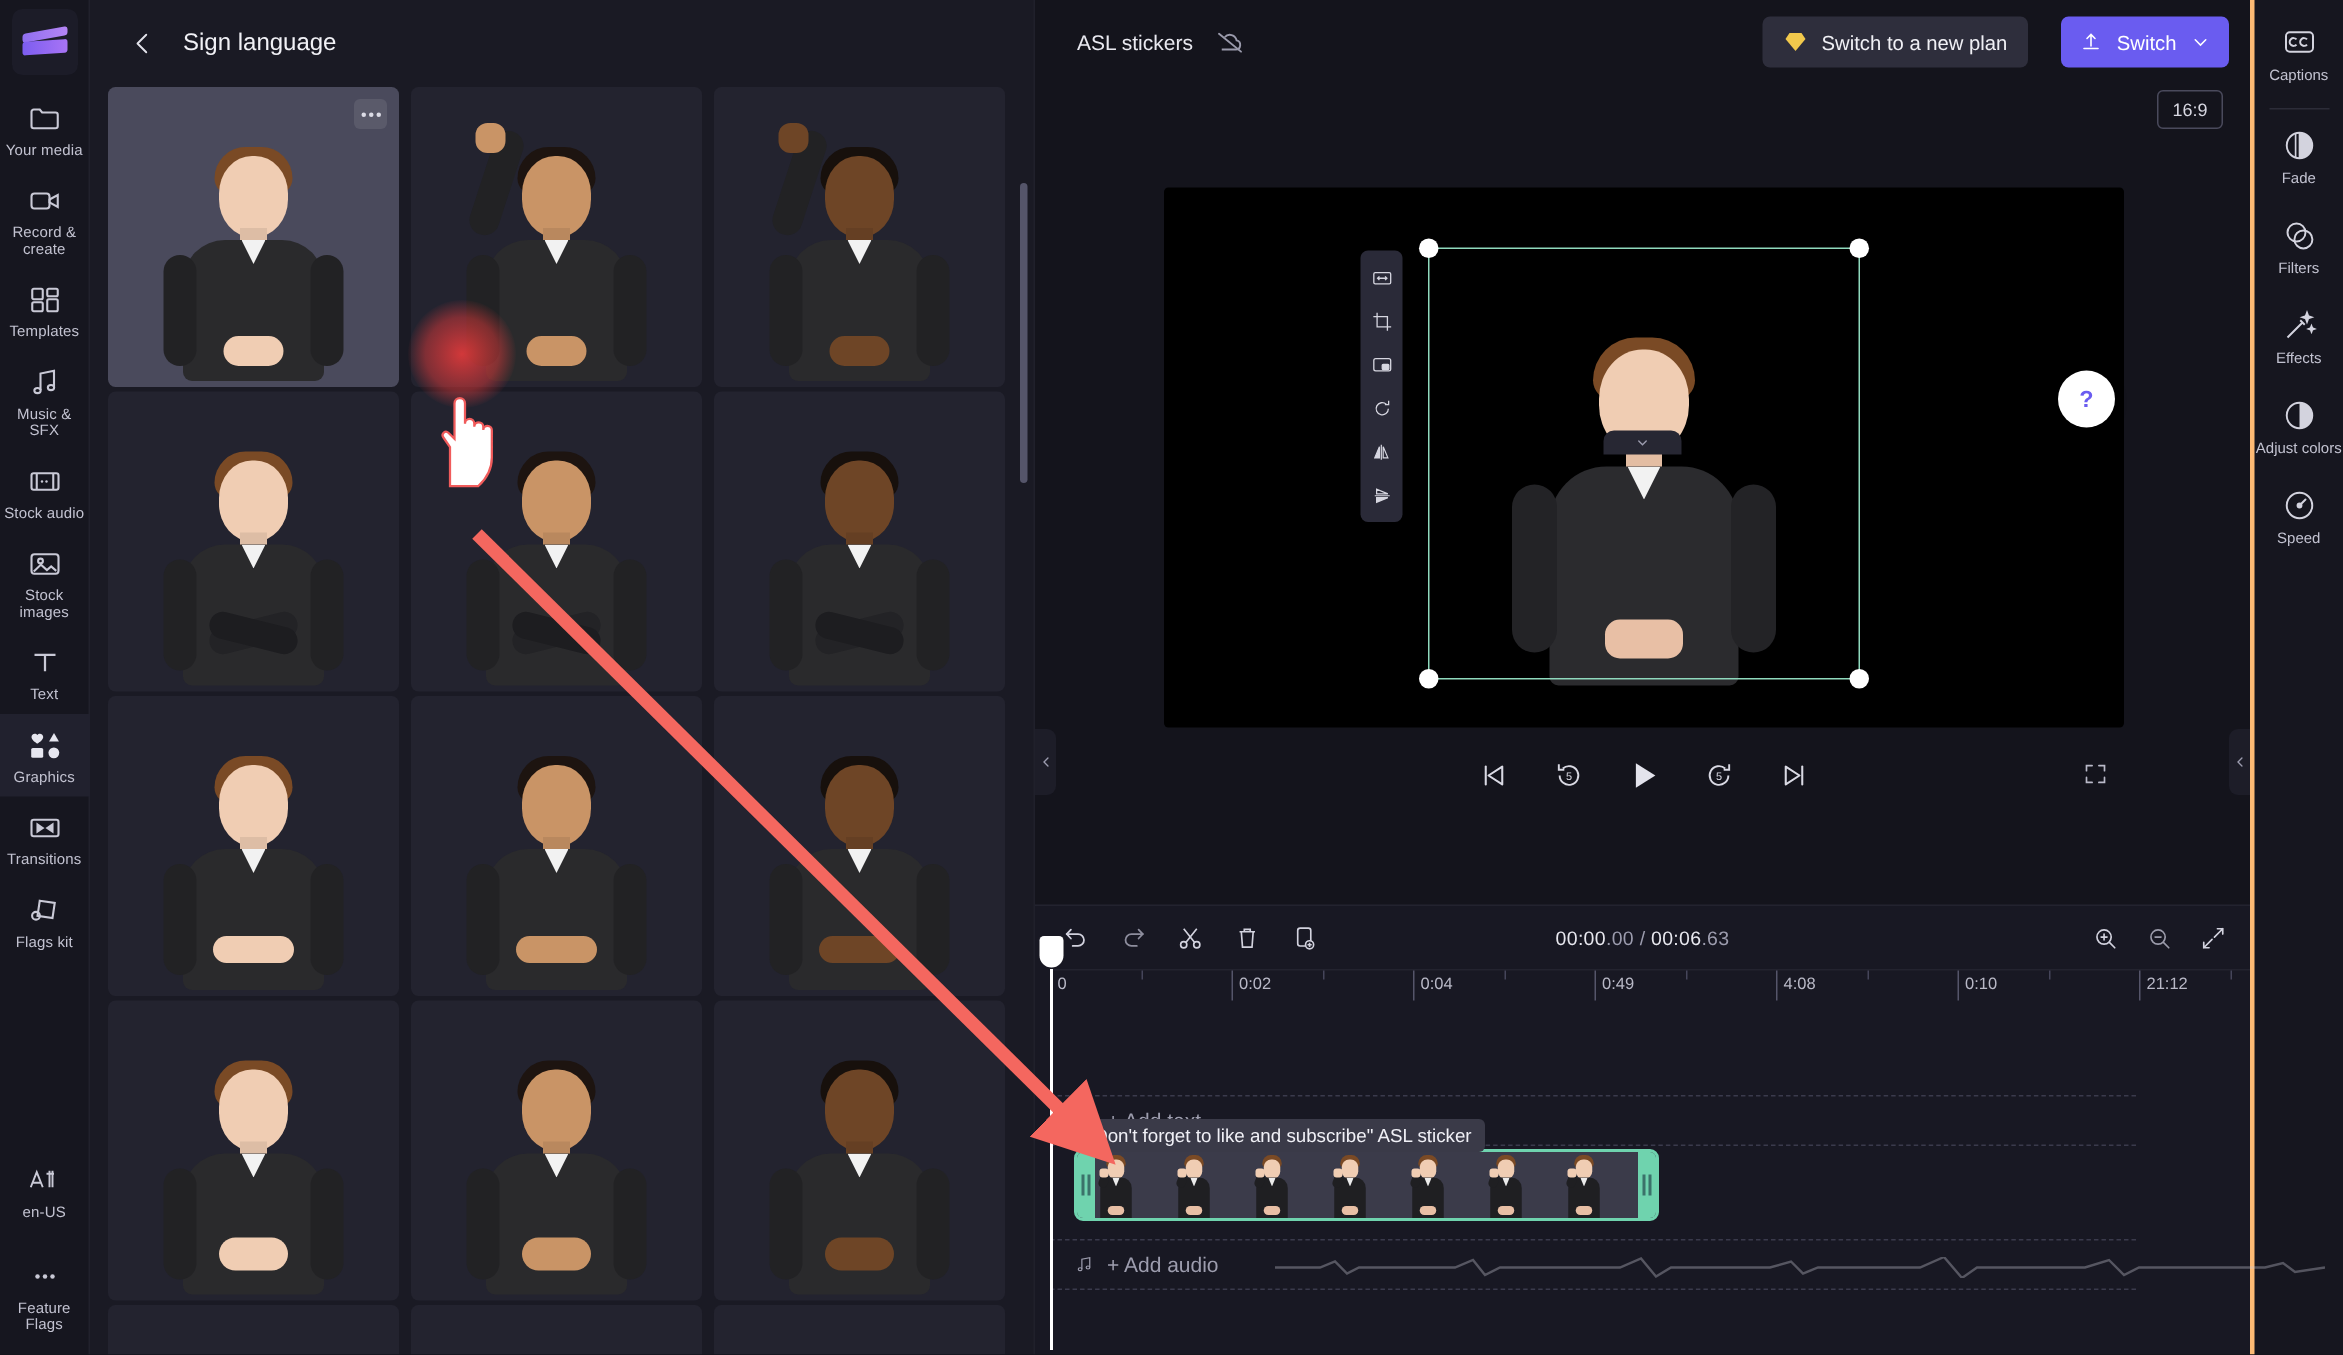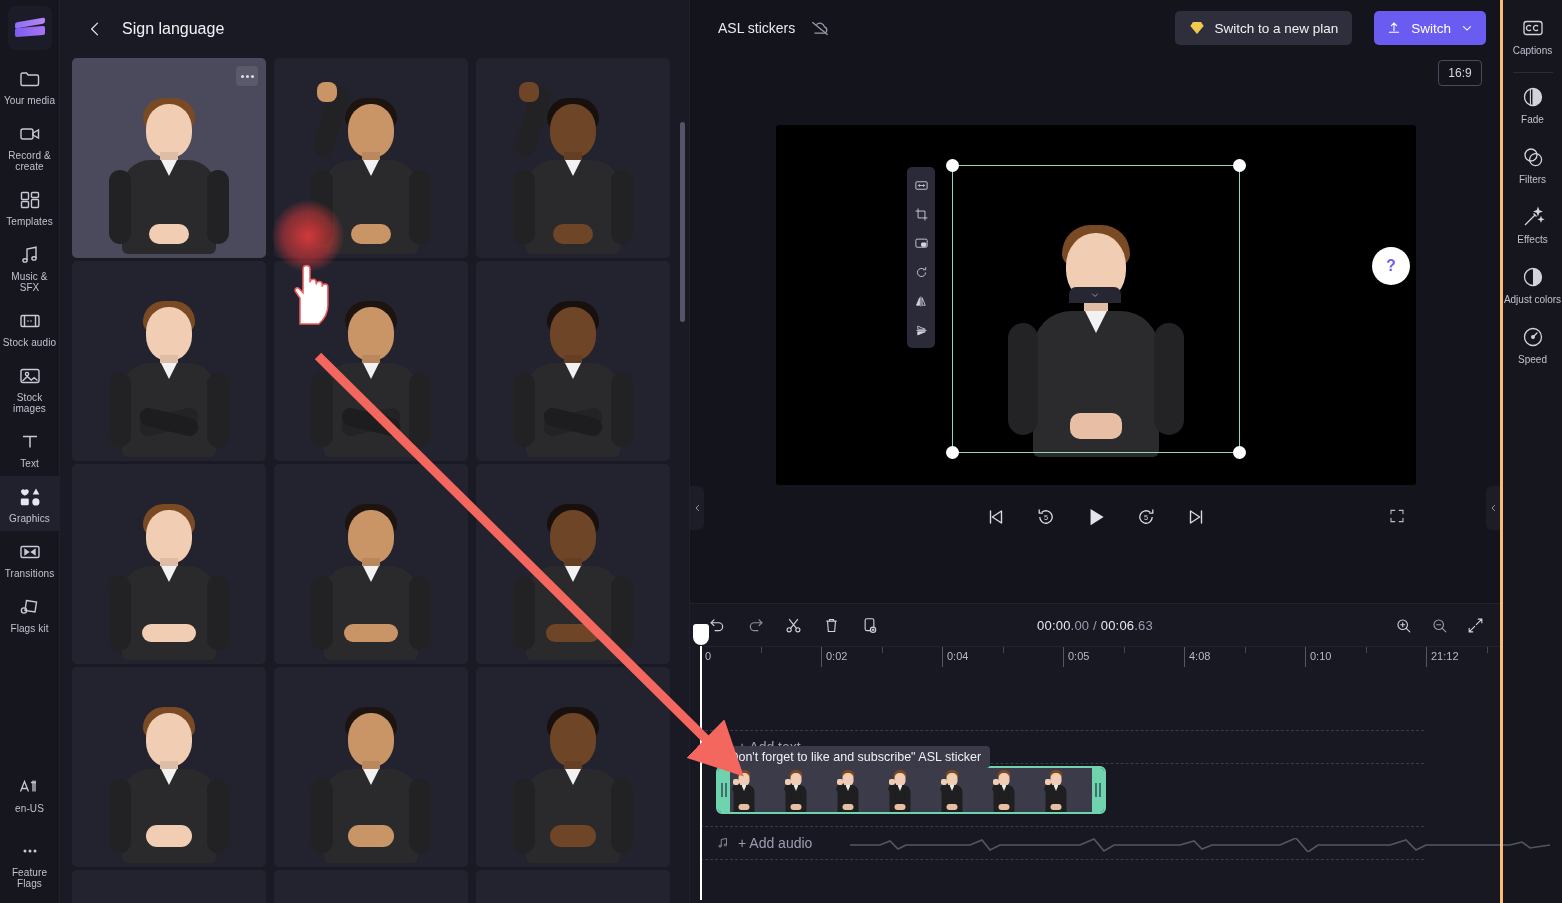--- a/index.html
+++ b/index.html
@@ -753,21 +753,21 @@
           <div class="tick-major" style="left: 0px;"></div>
           <div class="tick-lbl" style="left: 5px;">0</div>
           <div class="tick-minor" style="left: 60.5px;"></div>
           <div class="tick-major" style="left: 121px;"></div>
           <div class="tick-lbl" style="left: 126px;">0:02</div>
           <div class="tick-minor" style="left: 181.5px;"></div>
           <div class="tick-major" style="left: 242px;"></div>
           <div class="tick-lbl" style="left: 247px;">0:04</div>
           <div class="tick-minor" style="left: 302.5px;"></div>
           <div class="tick-major" style="left: 363px;"></div>
-          <div class="tick-lbl" style="left: 368px;">0:05</div>
+          <div class="tick-lbl" style="left: 368px;">0:49</div>
           <div class="tick-minor" style="left: 423.5px;"></div>
           <div class="tick-major" style="left: 484px;"></div>
           <div class="tick-lbl" style="left: 489px;">4:08</div>
           <div class="tick-minor" style="left: 544.5px;"></div>
           <div class="tick-major" style="left: 605px;"></div>
           <div class="tick-lbl" style="left: 610px;">0:10</div>
           <div class="tick-minor" style="left: 665.5px;"></div>
           <div class="tick-major" style="left: 726px;"></div>
           <div class="tick-lbl" style="left: 731px;">21:12</div>
           <div class="tick-minor" style="left: 786.5px;"></div>

